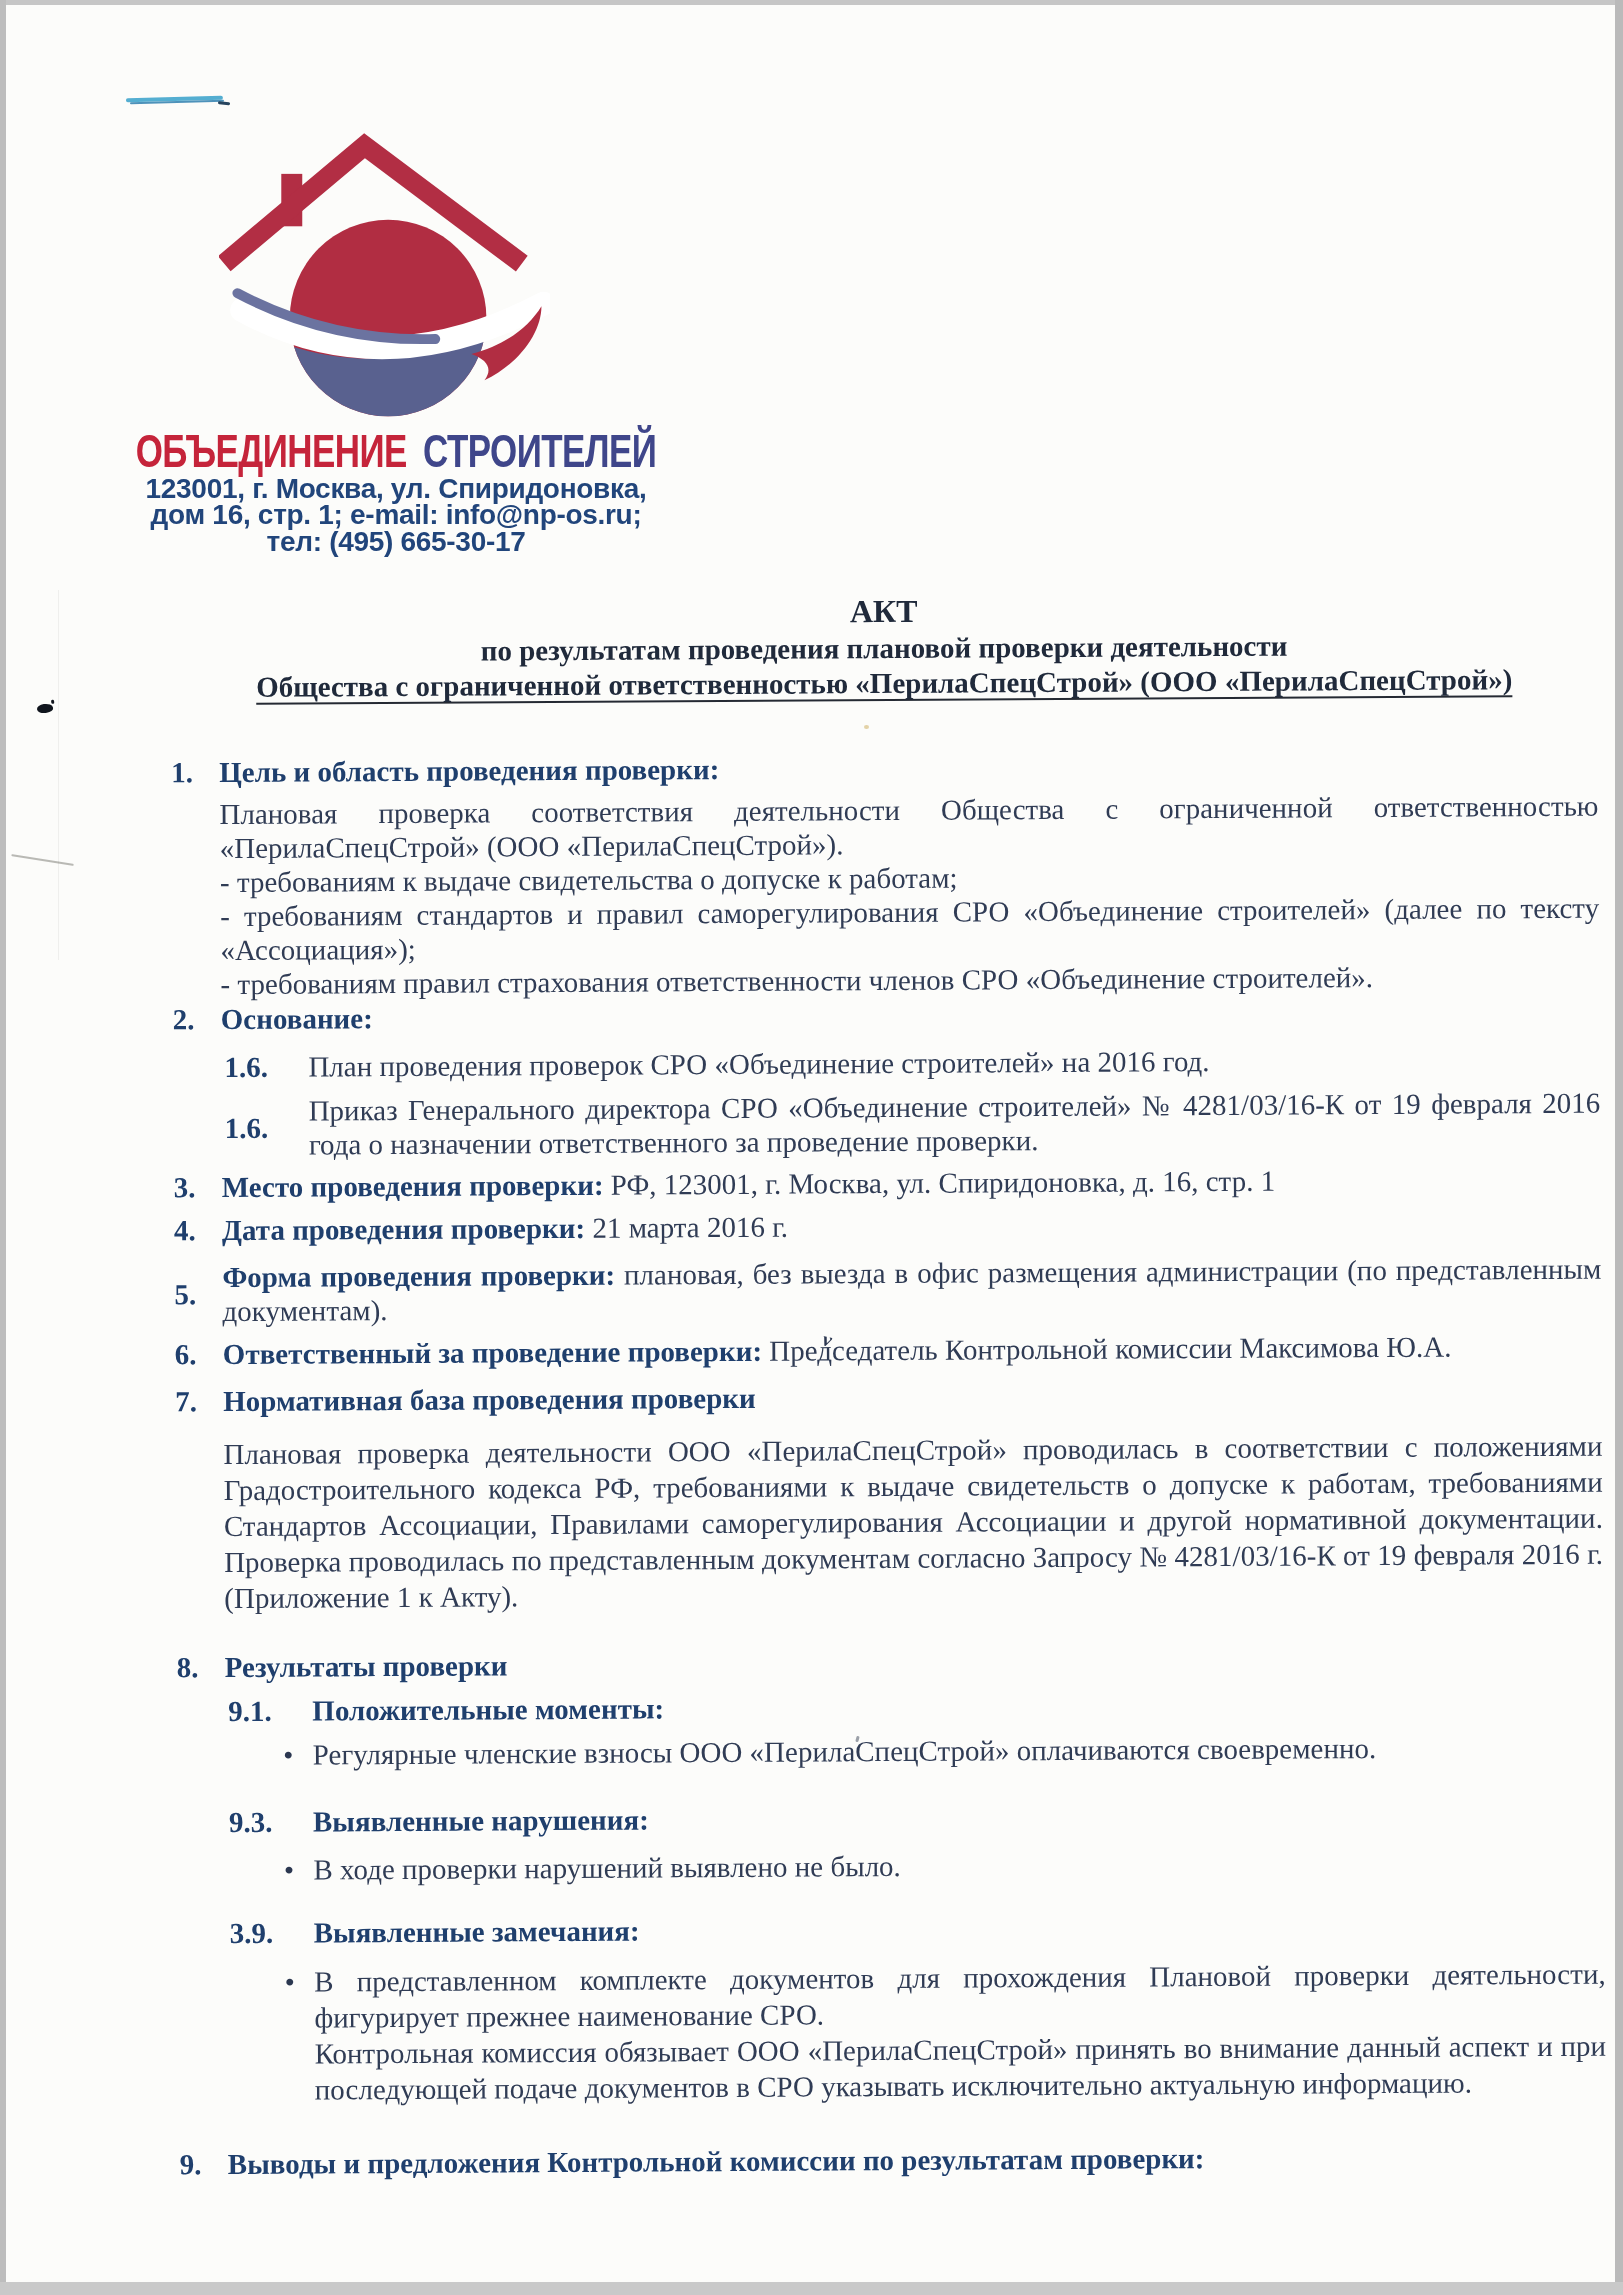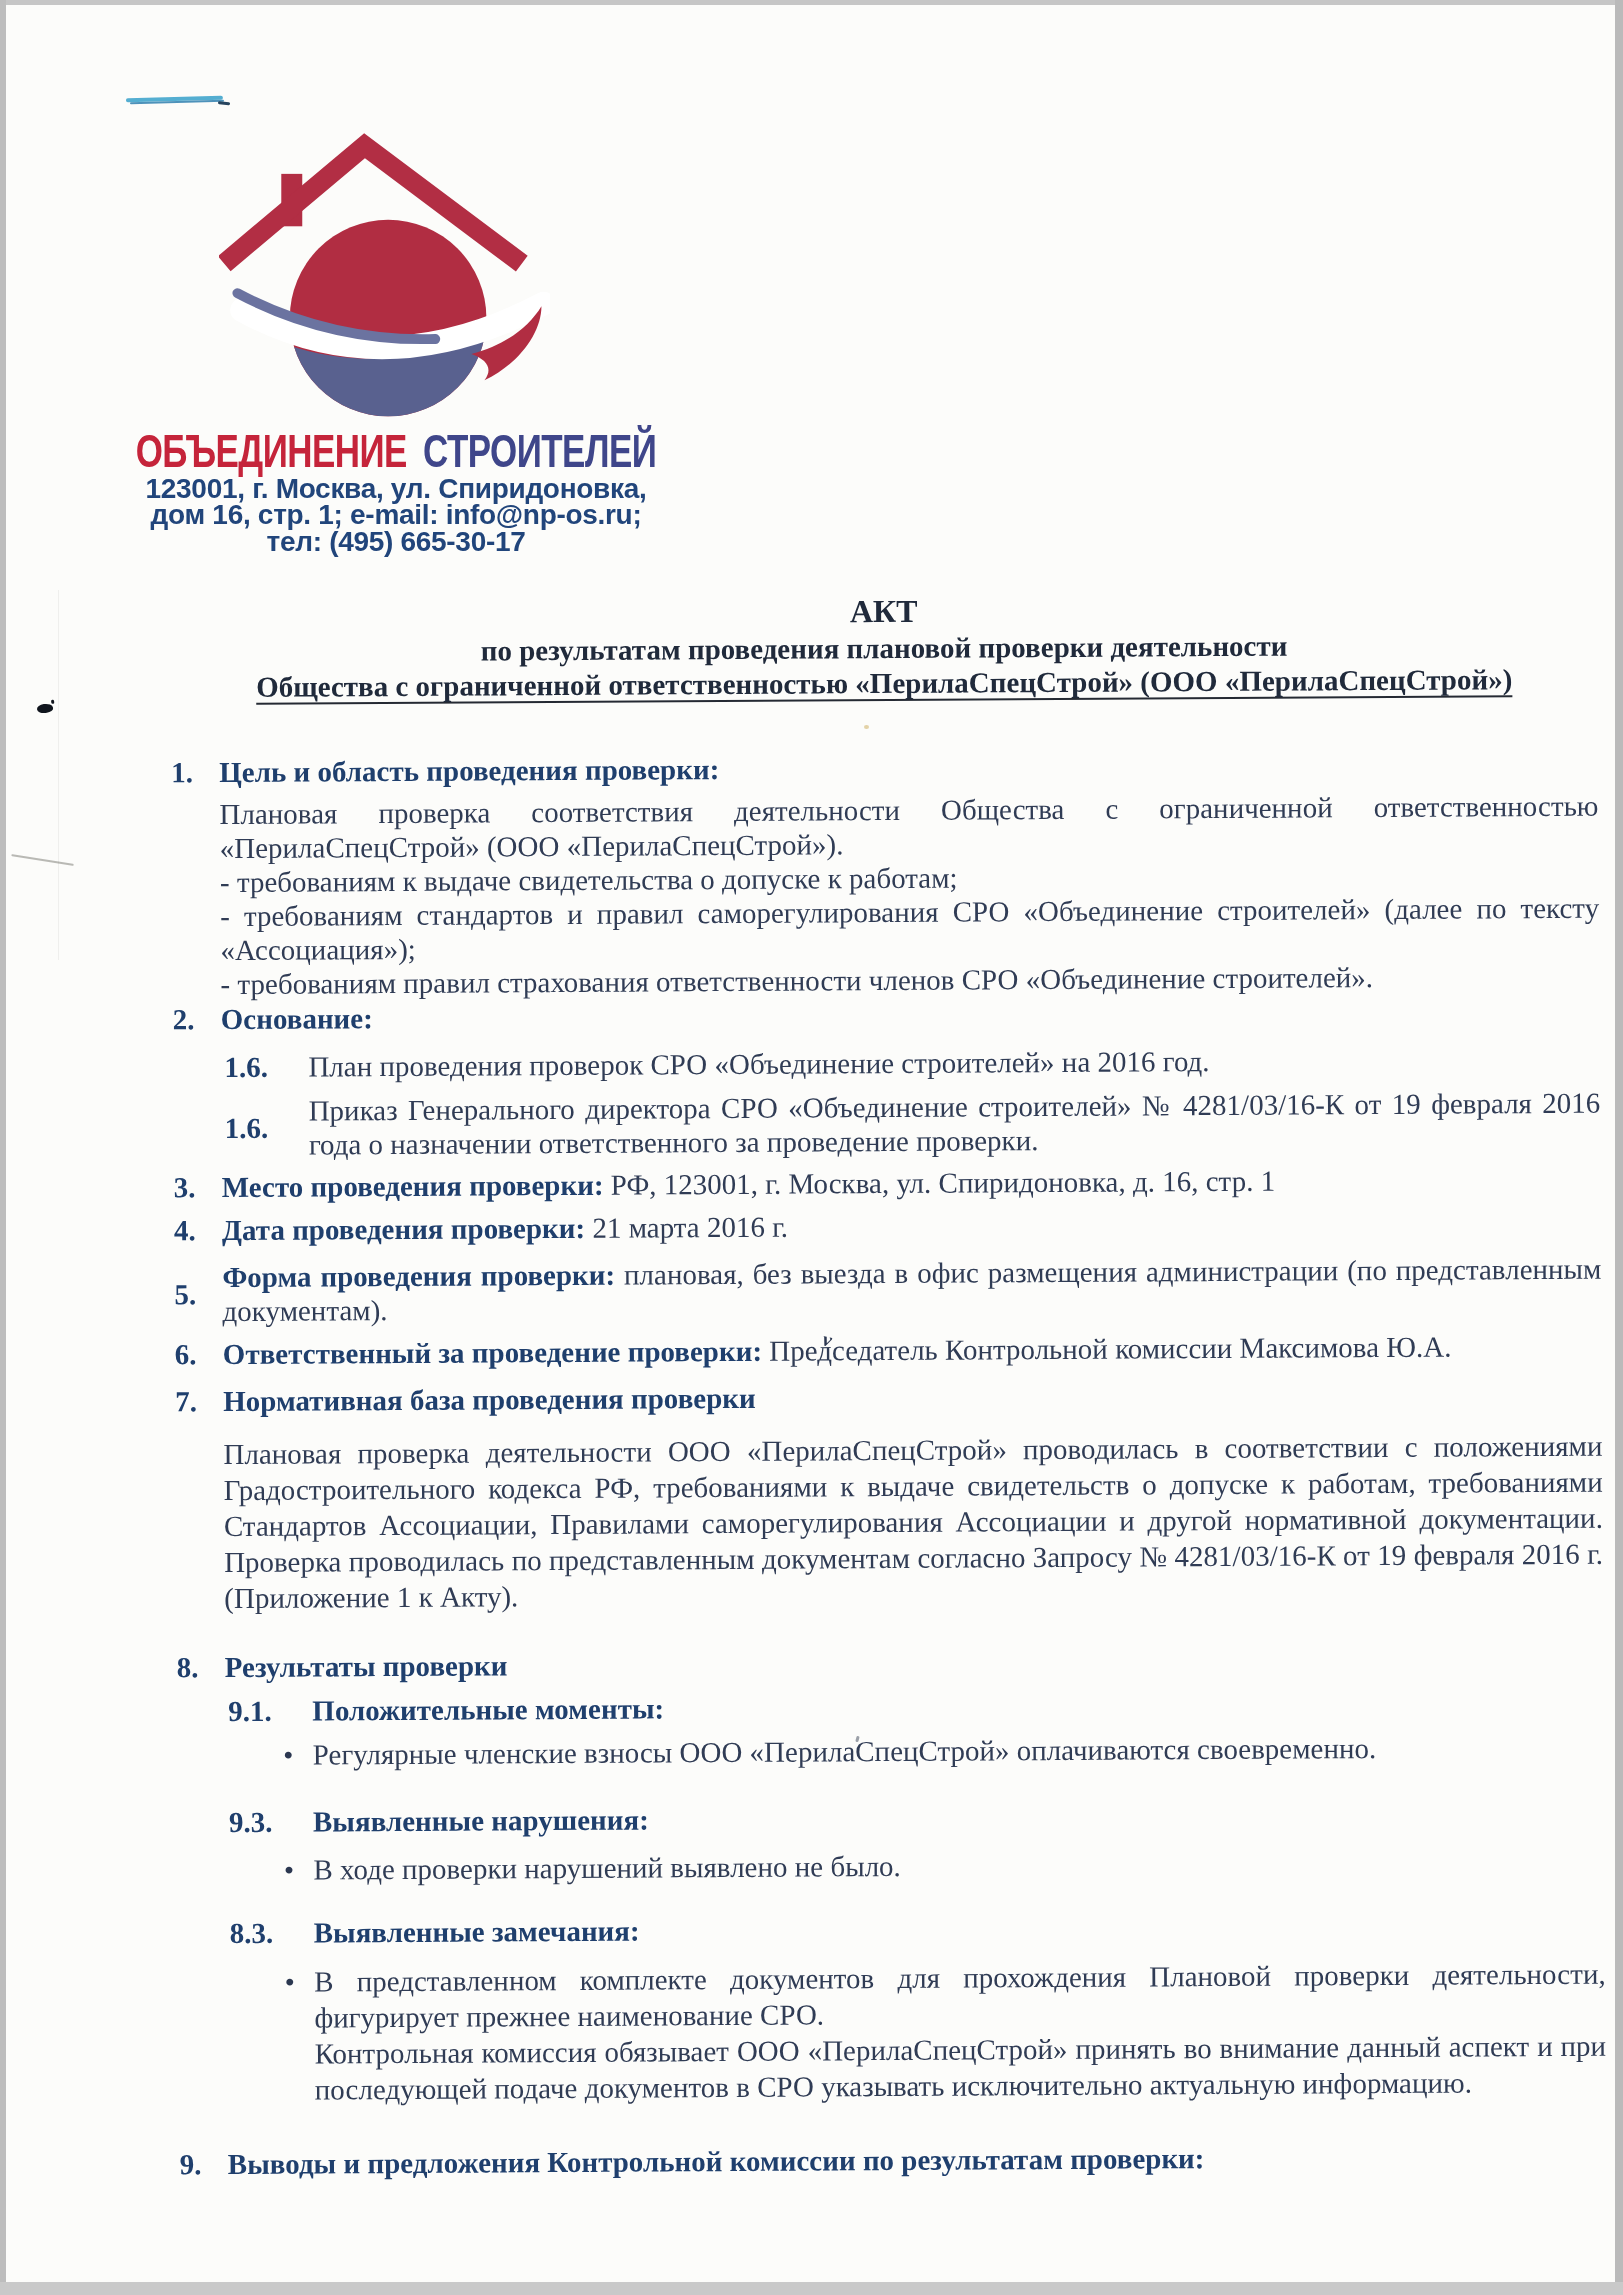--- a/index.html
+++ b/index.html
@@ -231,21 +231,21 @@
         <div class="sub m-s82">
           <div class="num">9.3.</div>
           <div class="rest h">Выявленные нарушения:</div>
         </div>
         <div class="bullet m-b82">
           <div class="dot">•</div>
           <div class="rest">В ходе проверки нарушений выявлено не было.</div>
         </div>
 
         <div class="sub m-s83">
-          <div class="num">8.3.</div>
+          <div class="num">3.9.</div>
           <div class="rest h">Выявленные замечания:</div>
         </div>
         <div class="bullet m-b83 b83">
           <div class="dot">•</div>
           <div class="rest">
             <div class="just">В представленном комплекте документов для прохождения Плановой проверки деятельности, фигурирует прежнее наименование СРО.</div>
             <div class="just">Контрольная комиссия обязывает ООО «ПерилаСпецСтрой» принять во внимание данный аспект и при последующей подаче документов в СРО указывать исключительно актуальную информацию.</div>
           </div>
         </div>
       </div>

